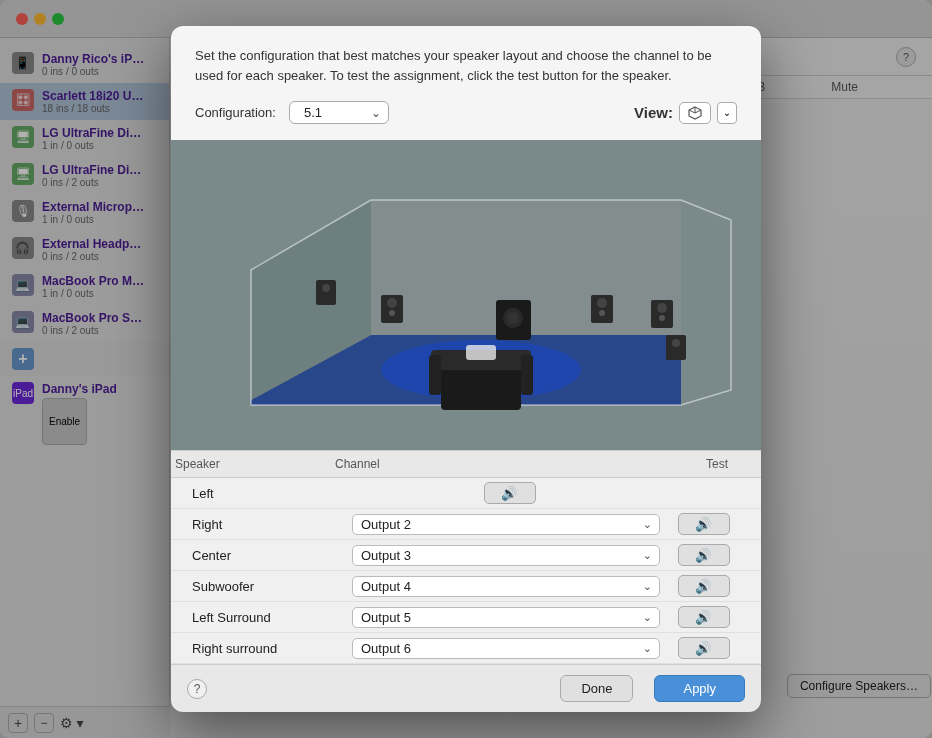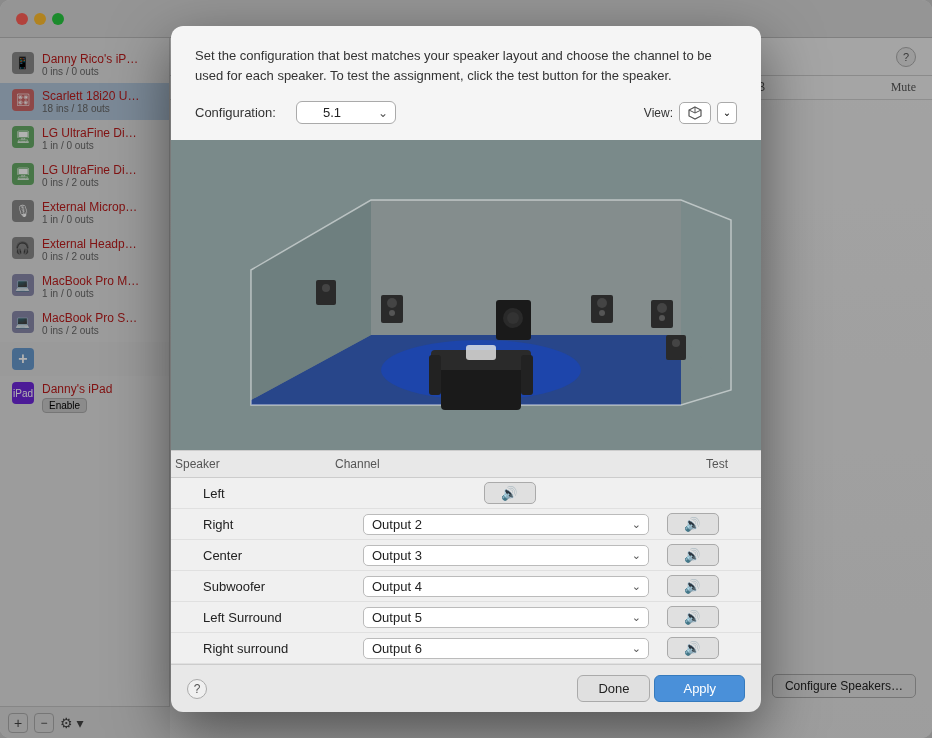--- a/index.html
+++ b/index.html
@@ -85,22 +85,22 @@
       justify-content: center;
       font-size: 12px;
       color: #fff;
     }
     .sidebar-item .item-info {
       flex: 1;
       overflow: hidden;
     }
     .sidebar-item .item-name {
       font-size: 12px;
-      font-weight: 400;
-      color: #b91c1c;
+      font-weight: 700;
+      color: #4c1d95;
       white-space: nowrap;
       overflow: hidden;
       text-overflow: ellipsis;
     }
     .sidebar-item .item-sub {
       font-size: 10px;
       color: #666;
     }
 
     
@@ -157,36 +157,36 @@
 
     .modal-config-row {
       display: flex;
       align-items: center;
       justify-content: space-between;
     }
 
     .config-left {
       display: flex;
       align-items: center;
-      gap: 20px;
+      gap: 13px;
     }
 
     .config-label {
       font-size: 13px;
       color: #333;
       font-weight: 500;
     }
 
     .config-select {
       appearance: none;
       -webkit-appearance: none;
       background: white;
       border: 1px solid #aaa;
       border-radius: 6px;
-      padding: 3px 24px 3px 26px;
+      padding: 3px 24px 3px 14px;
       font-size: 13px;
       color: #222;
       cursor: pointer;
       position: relative;
       min-width: 100px;
     }
 
     .select-wrapper {
       position: relative;
       display: inline-block;
@@ -201,23 +201,23 @@
       font-size: 12px;
       color: #555;
     }
 
     .view-row {
       display: flex;
       align-items: center;
       gap: 6px;
     }
     .view-label {
-      font-size: 12px;
+      font-size: 15px;
       color: #333;
-      font-weight: 400;
+      font-weight: 700;
     }
     .view-3d-btn {
       width: 32px;
       height: 22px;
       background: white;
       border: 1px solid #aaa;
       border-radius: 5px;
       display: flex;
       align-items: center;
       justify-content: center;
@@ -249,21 +249,21 @@
     }
     .table-col-header {
       font-size: 12px;
       color: #555;
       font-weight: 500;
     }
 
     .speaker-row {
       display: grid;
       grid-template-columns: 160px 1fr 80px;
-      padding: 4px 32px;
+      padding: 4px 21px;
       border-bottom: 1px solid #e0e0e0;
       align-items: center;
     }
 
     .speaker-name {
       font-size: 13px;
       color: #222;
     }
 
     .channel-select-wrapper {
@@ -327,21 +327,21 @@
       display: flex;
       align-items: center;
       justify-content: center;
       font-size: 12px;
       cursor: pointer;
       color: #555;
     }
 
     .footer-buttons {
       display: flex;
-      gap: 4px;
+      gap: 21px;
     }
 
     .btn-done {
       background: #e0e0e0;
       border: 1px solid #aaa;
       border-radius: 6px;
       padding: 5px 20px;
       font-size: 13px;
       color: #222;
       cursor: pointer;
@@ -445,48 +445,48 @@
           <div class="item-sub">0 ins / 2 outs</div>
         </div>
       </div>
       <div class="sidebar-item" style="background:#ddd;">
         <div class="icon-placeholder" style="background:#6699cc; font-size:16px; font-weight:bold;">+</div>
       </div>
       <div class="sidebar-item">
         <div class="icon-placeholder" style="background:#6d28d9; font-size:10px;">iPad</div>
         <div class="item-info">
           <div class="item-name">Danny's iPad</div>
-          <div style="background:#c8c8c8; border:1px solid #aaa; border-radius:4px; padding:1px 6px; font-size:10px; display:inline-block; margin-top:2px;">Enable</div>
+          <div style="background:#c8c8c8; border:1px solid #aaa; border-radius:4px; padding:17px 6px; font-size:10px; display:inline-block; margin-top:2px;">Enable</div>
         </div>
       </div>
 
       <div style="position:absolute; bottom:0; width:170px; height:32px; background:#d8d8d8; border-top:1px solid #c0c0c0; display:flex; align-items:center; padding:0 8px; gap:6px;">
         <button style="background:none; border:1px solid #aaa; border-radius:4px; width:20px; height:20px; font-size:14px; cursor:pointer; display:flex; align-items:center; justify-content:center; color:#444;">+</button>
         <button style="background:none; border:1px solid #aaa; border-radius:4px; width:20px; height:20px; font-size:12px; cursor:pointer; display:flex; align-items:center; justify-content:center; color:#444;">−</button>
         <button style="background:none; border:none; font-size:14px; cursor:pointer; color:#444;">⚙ ▾</button>
       </div>
     </div>
 
     <div class="main-area">
       <div class="main-toolbar" style="position:relative;">
         <div class="question-mark-bg">?</div>
       </div>
 
       <div style="display:flex; padding:4px 16px; border-bottom:1px solid #ccc; color:#555; font-size:12px;">
         <div style="flex:2;"></div>
         <div style="flex:1; text-align:right; padding-right:8px;">Value</div>
         <div style="flex:1; text-align:right; padding-right:8px;">dB</div>
-        <div style="flex:1; text-align:right;font-family:Liberation Serif, serif;">Mute</div>
+        <div style="flex:1; text-align:center;">Mute</div>
       </div>
 
       <div style="flex:1; background: linear-gradient(to bottom, #e8e8e8, #ddd); position:relative; opacity:0.7;">
         
       </div>
 
-      <div style="position:absolute; bottom:40px; right:16px; background:#e0e0e0; border:1px solid #aaa; border-radius:5px; padding:4px 12px; font-size:12px; color:#222;">Configure Speakers…</div>
+      <div style="position:absolute; bottom:40px; right:1px; background:#e0e0e0; border:1px solid #aaa; border-radius:5px; padding:4px 12px; font-size:12px; color:#222;">Configure Speakers…</div>
     </div>
   </div>
 </div>
 
 <div class="modal-overlay">
   <div class="modal">
 
     <div class="modal-top">
       <p class="modal-description">Set the configuration that best matches your speaker layout and choose the channel to be used for each speaker. To test the assignment, click the test button for the speaker.</p>
       <div class="modal-config-row">

